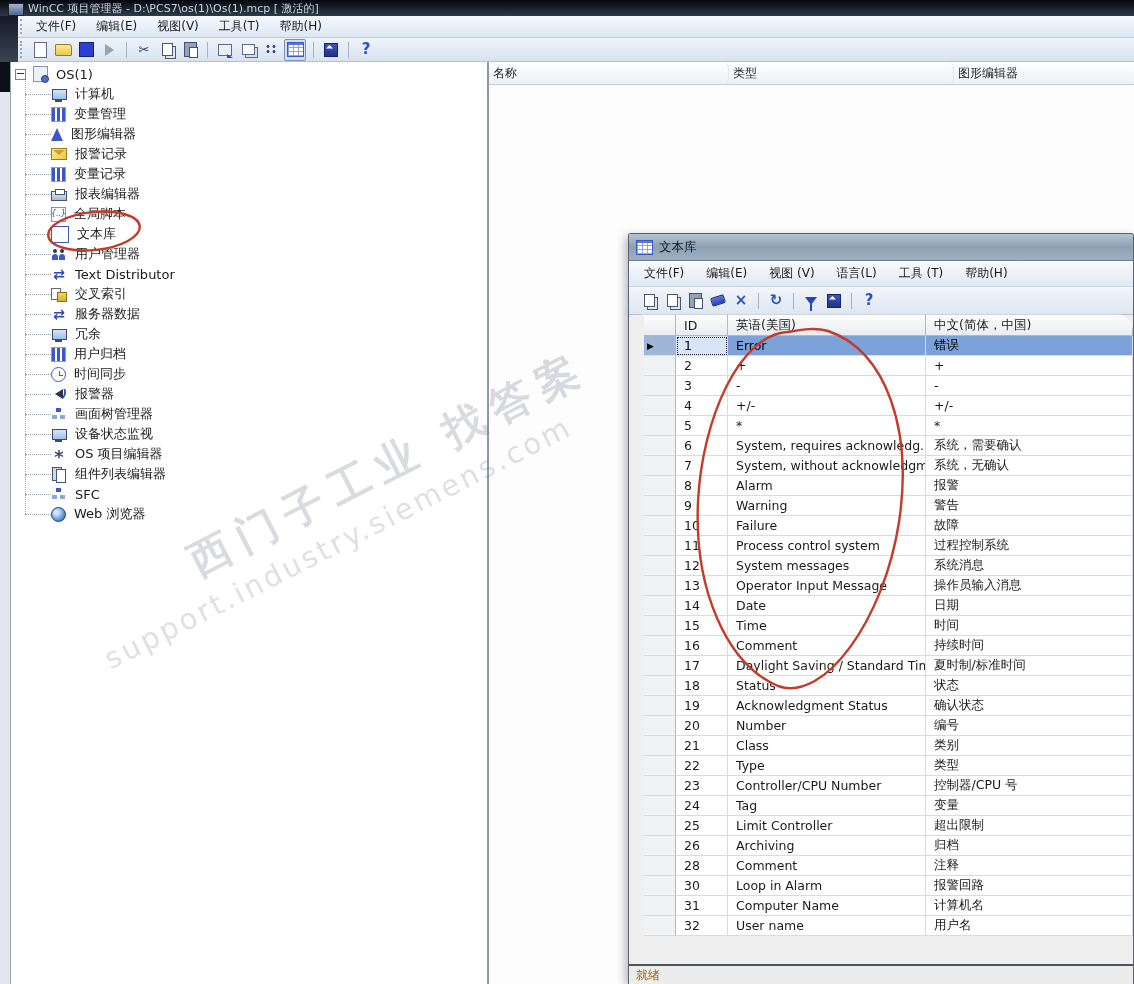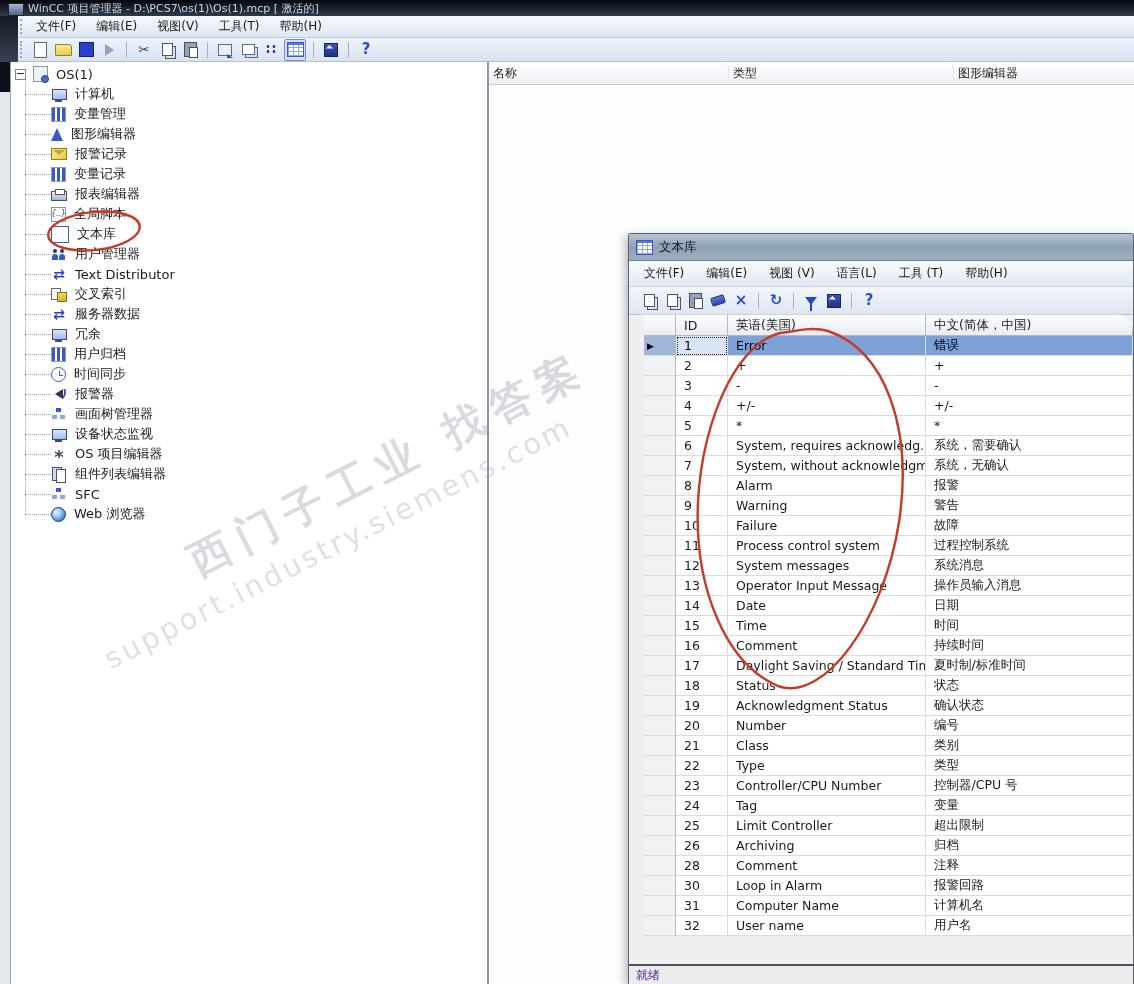--- a/index.html
+++ b/index.html
@@ -134,21 +134,21 @@
     display:flex;align-items:center;padding-left:8px;}
   .grid-row{height:20px;background:#fff;font-size:12.5px;}
   .grid-row .c{box-sizing:border-box;border-right:1px solid #d8dbe0;border-bottom:1px solid #d8dbe0;
     display:flex;align-items:center;padding-left:8px;overflow:hidden;white-space:nowrap;}
   .grid-row .gut{background:#f1f2f4;border-right:1px solid #b2b8c2;padding-left:3px;font-size:9px;color:#10151d;}
   .grid-row .zh{font-size:12.5px;}
   .grid-row.selected .c{background:#7da2d9;color:#000;}
   .grid-row.selected .gut{background:#9fb6d8;}
   .grid-row.selected .id{background:#d9e4f6;outline:1px dotted #223;outline-offset:-2px;}
   .tl-status{position:absolute;left:0;right:0;bottom:0;height:18px;background:#ececec;
-    border-top:2px solid #4e555f;font-size:12px;display:flex;align-items:center;padding-left:7px;color:#4c1d95;}
+    border-top:2px solid #4e555f;font-size:12px;display:flex;align-items:center;padding-left:7px;color:#a16207;}
   
   .wm{position:absolute;left:55px;top:430px;width:700px;z-index:20;pointer-events:none;
     transform:rotate(-27deg);transform-origin:center;}
   .wm .l1{font-size:42px;letter-spacing:10px;color:rgba(128,136,152,.30);margin-left:120px;font-weight:bold;white-space:nowrap;}
   .wm .l2{font-size:29px;letter-spacing:3px;color:rgba(128,136,152,.26);margin-top:2px;white-space:nowrap;}
   .anno{position:absolute;left:0;top:0;z-index:30;pointer-events:none;}
   .red{fill:none;stroke:#c43b2a;stroke-width:2.4px;stroke-linecap:round;}
 </style>
 </head>
 <body>

